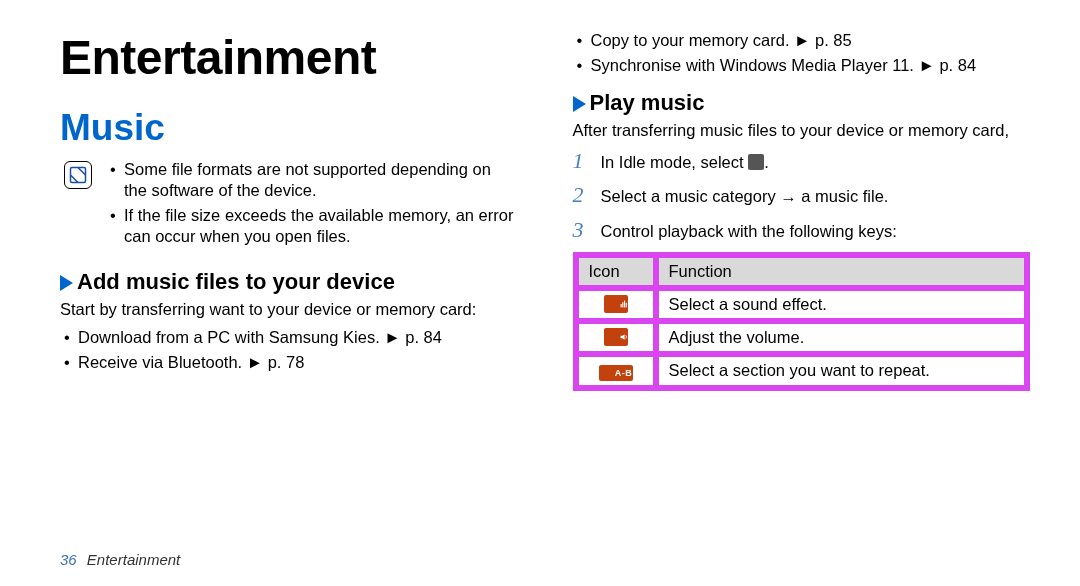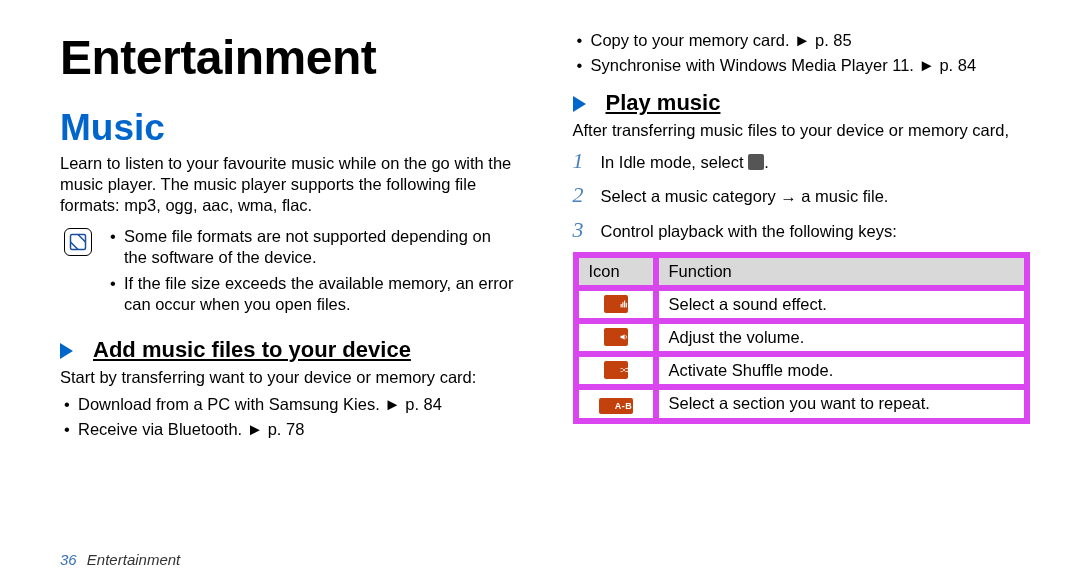--- a/index.html
+++ b/index.html
@@ -74,23 +74,22 @@
   }
   .note-list li::before, .bullet-list li::before {
     content: "•";
     position: absolute;
     left: 0;
     top: 0;
   }
   .sub-section {
     display: flex;
     align-items: baseline;
-    gap: 20px;
+    gap: 4px;
     margin: 14px 0 4px 0;
-    text-decoration: underline;
   }
   .chevron {
     width: 0; height: 0;
     border-top: 8px solid transparent;
     border-bottom: 8px solid transparent;
     border-left: 13px solid #0066cc;
     align-self: center;
     margin-top: 2px;
   }
   .sub-section-title {
@@ -178,21 +177,20 @@
 </style>
 </head>
 <body>
 
 <div class="columns">
 
   <div class="col">
     <h1 class="chapter-title">Entertainment</h1>
 
     <h2 class="section-title">Music</h2>
-    <p class="body-text">Learn to listen to your favourite music while on the go with the music player. The music player supports the following file formats: mp3, ogg, aac, wma, flac.</p>
 
     <div class="note-box">
       <div class="note-icon">
         <svg width="18" height="18" viewBox="0 0 24 24" fill="none" stroke="#1a4fa0" stroke-width="2">
           <rect x="2" y="2" width="20" height="20" rx="2"></rect>
           <line x1="12" y1="2" x2="22" y2="12"></line>
           <line x1="2" y1="12" x2="12" y2="22"></line>
         </svg>
       </div>
       <ul class="note-list">
@@ -268,32 +266,20 @@
               <svg width="14" height="12" viewBox="0 0 14 12">
                   <polygon points="1,4 4,4 8,1 8,11 4,8 1,8" fill="#fff"></polygon>
                   <path d="M10 3 Q13 6 10 9" stroke="#fff" stroke-width="1.5" fill="none"></path>
                 </svg>
             </span>
           </td>
           <td>Adjust the volume.</td>
         </tr>
         <tr>
           <td class="icon-cell">
-            <span class="tbl-icon">
-              <svg width="16" height="12" viewBox="0 0 16 12">
-                  <path d="M1 3 L5 3 L11 9 L14 9 M1 9 L5 9 L11 3 L14 3" stroke="#fff" stroke-width="1.5" fill="none"></path>
-                  <polygon points="14,1 16,3 14,5" fill="#fff"></polygon>
-                  <polygon points="14,7 16,9 14,11" fill="#fff"></polygon>
-                </svg>
-            </span>
-          </td>
-          <td>Activate Shuffle mode.</td>
-        </tr>
-        <tr>
-          <td class="icon-cell">
             <span class="tbl-icon wide">A-B</span>
           </td>
           <td>Select a section you want to repeat.</td>
         </tr>
       </tbody>
     </table>
   </div>
 </div>
 
 <div class="footer">

